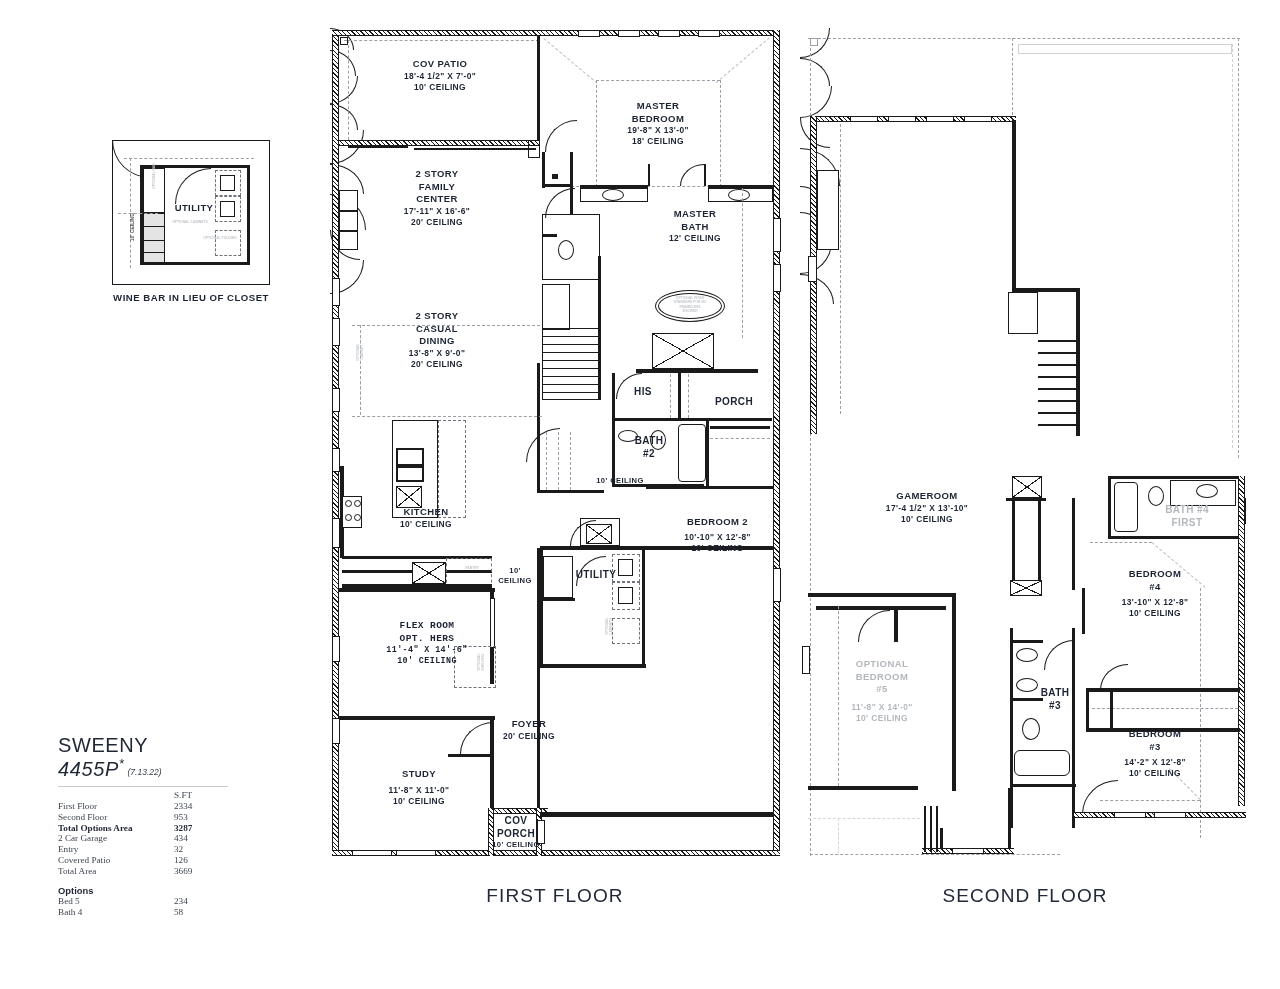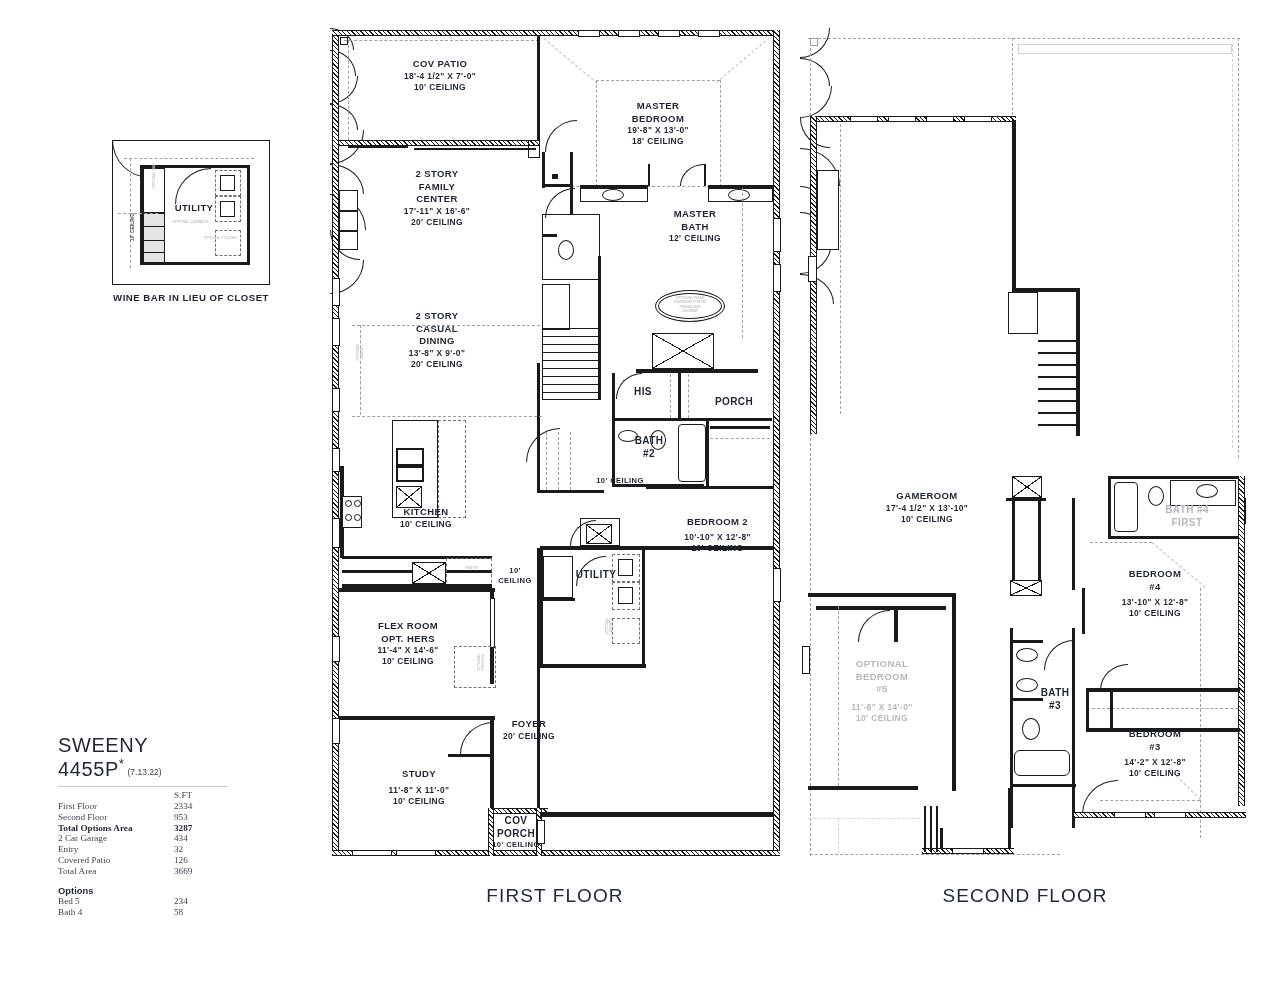--- a/index.html
+++ b/index.html
@@ -86,21 +86,21 @@
     text-align: center;
     white-space: nowrap;
   }
 
   
   #spec-block { position: absolute; left: 58px; top: 735px; width: 200px; }
   #spec-block .plan-name {
     font-size: 20px; letter-spacing: 0.6px; color: #1f2735; line-height: 1.08; font-weight: 400;
   }
   #spec-block .plan-code {
-    font-size: 20px; letter-spacing: 0.6px; color: #1f2735; line-height: 1.08; font-weight: 400;
+    font-size: 20px; letter-spacing: 0.6px; color: #1f2735; line-height: 1.08; font-weight: 400; font-style: italic;
   }
   #spec-block .plan-code sup { font-size: 13px; vertical-align: super; }
   #spec-block .plan-rev { font-size: 8.5px; letter-spacing: 0; color:#3b424d; margin-left:3px; }
   #spec-block .rule { height:1px; background:#c8ccd0; margin: 6px 0 3px 0; width: 170px; }
   table.spec { border-collapse: collapse; width: 178px; font-size: 9.2px; color:#3e4550;font-family:Liberation Serif, serif; }
   table.spec td { padding: 0.4px 0; vertical-align: top; }
   table.spec td.v { text-align: left; width: 62px; }
   table.spec tr.hdr td { font-size: 9.2px; color:#3e4550; }
   table.spec tr.bold td { font-weight: bold; color:#1f2735; }
   .opt-title { font-weight: bold; font-size: 9.4px; color:#1f2735; margin-top: 9px; }
@@ -418,21 +418,21 @@
       <div class="nm">DINING</div>
       <div class="dm">13'-8" X 9'-0"</div>
       <div class="dm">20' CEILING</div>
     </div>
 
     <div class="rlabel" style="left:36px;top:478px;width:120px;">
       <div class="nm">KITCHEN</div>
       <div class="dm">10' CEILING</div>
     </div>
 
-    <div class="rlabel" style="left:13px;top:592px;width:130px;">
+    <div class="rlabel" style="left:32px;top:592px;width:130px;font-family:Liberation Mono, monospace;">
       <div class="nm">FLEX ROOM</div>
       <div class="nm">OPT. HERS</div>
       <div class="dm">11'-4" X 14'-6"</div>
       <div class="dm">10' CEILING</div>
     </div>
 
     <div class="rlabel" style="left:24px;top:740px;width:130px;">
       <div class="nm">STUDY</div>
       <div class="dm" style="margin-top:4px;">11'-8" X 11'-0"</div>
       <div class="dm">10' CEILING</div>

